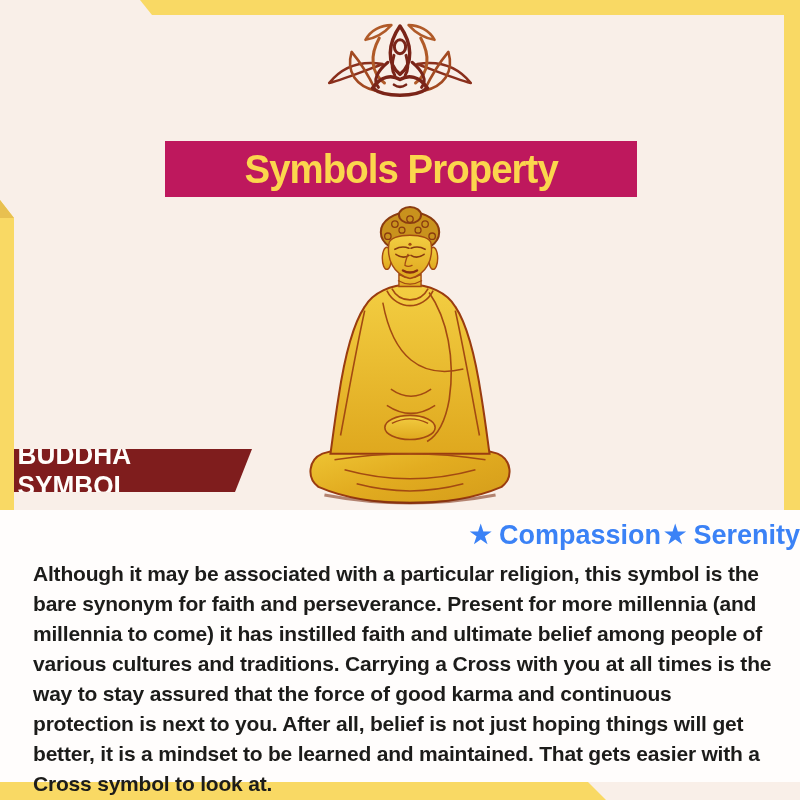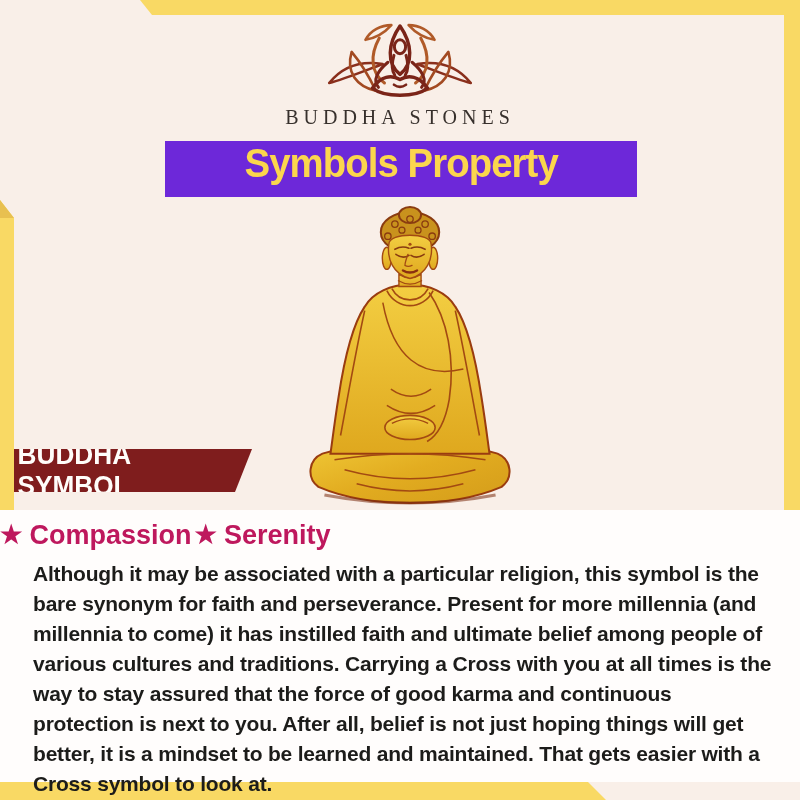--- a/index.html
+++ b/index.html
@@ -26,21 +26,21 @@
   .logo-svg{display:inline-block;}
   .brand-name{
     position:absolute;left:0;top:106px;width:800px;text-align:center;
     font-family:"Liberation Serif",serif;font-size:20px;letter-spacing:5px;
     color:#37302c;
   }
 
   
   .title-banner{
     position:absolute;left:165px;top:141px;width:472px;height:56px;
-    background:#6d28d9;display:flex;justify-content:center;
+    background:#be185d;display:flex;align-items:center;justify-content:center;
   }
   .page-title{
     font-size:40px;font-weight:bold;color:#fbd64d;letter-spacing:-1px;
     transform:scaleX(.96);
   }
 
   
   .buddha-wrap{position:absolute;left:293px;top:206px;width:234px;height:302px;}
 
   
@@ -53,22 +53,22 @@
     font-size:27px;font-weight:bold;color:#fffdfa;letter-spacing:0;
     transform:scaleX(.97);padding-right:12px;
   }
 
   
   .content{
     position:absolute;left:0;top:510px;width:800px;height:272px;
     background:#fffdfc;
   }
   .features-line{
-    margin-top:10px;text-align:left;font-size:27px;font-weight:bold;
-    color:#be185d;
+    margin-top:10px;text-align:right;font-size:27px;font-weight:bold;
+    color:#3b82f6;
   }
   .features-line .star{font-size:25px;position:relative;top:-1px;}
   .features-line .star-first{margin-right:7px;}
   .features-line .star-second{margin-left:3px;margin-right:7px;}
   .description{
     margin:8px 26px 0 33px;
     font-size:21px;font-weight:bold;line-height:30px;color:#1c1c1a;
     letter-spacing:-0.2px;text-align:left;
   }
 </style>
@@ -100,21 +100,20 @@
 
       <path d="M110,4 C96,24 94,48 110,60 C126,48 124,24 110,4 Z" stroke="#7a2418" stroke-width="4" stroke-linejoin="round"></path>
 
       <ellipse cx="110" cy="28" rx="6.5" ry="8" stroke="#7a2418" stroke-width="3.5"></ellipse>
       <path d="M103,38 C100,48 100,55 104,61 M117,38 C120,48 120,55 116,61" stroke="#7a2418" stroke-width="3.5" stroke-linecap="round"></path>
       <path d="M96,46 C84,56 78,67 85,75 M124,46 C136,56 142,67 135,75" stroke="#7a2418" stroke-width="3.5" stroke-linecap="round"></path>
       <path d="M78,76 C88,62 100,60 110,66 C120,60 132,62 142,76 C128,87 92,87 78,76 Z" stroke="#7a2418" stroke-width="4" stroke-linejoin="round"></path>
       <path d="M103,72 q7,5 14,0" stroke="#7a2418" stroke-width="3" stroke-linecap="round"></path>
     </svg>
   </div>
-  <div class="brand-name">BUDDHA STONES</div>
 
   <div class="title-banner">
     <div class="page-title">Symbols Property</div>
   </div>
 
   <div class="buddha-wrap">
     <svg width="234" height="302" viewBox="0 0 230 300" fill="none">
       <defs>
         <linearGradient id="gold" x1="0" y1="0" x2="1" y2="1">
           <stop offset="0" stop-color="#f1ca38"></stop>

